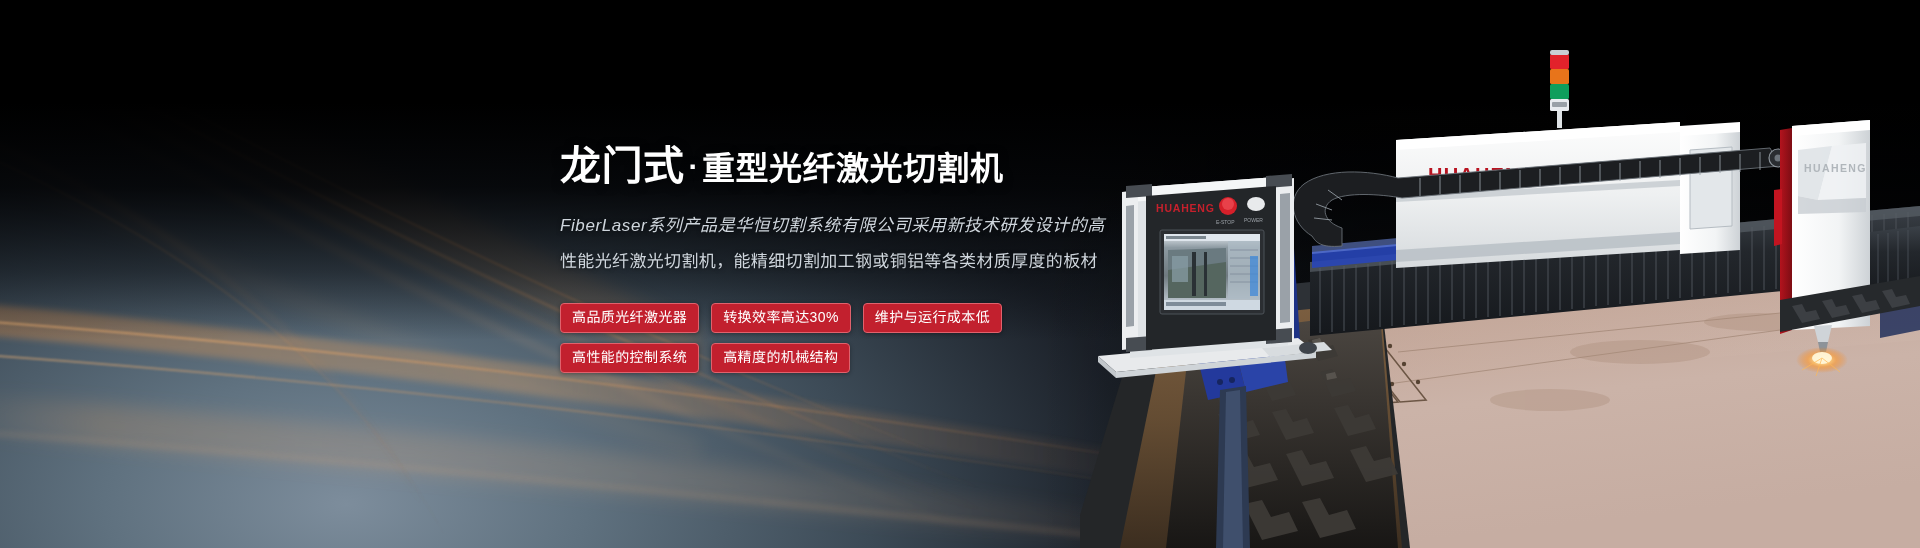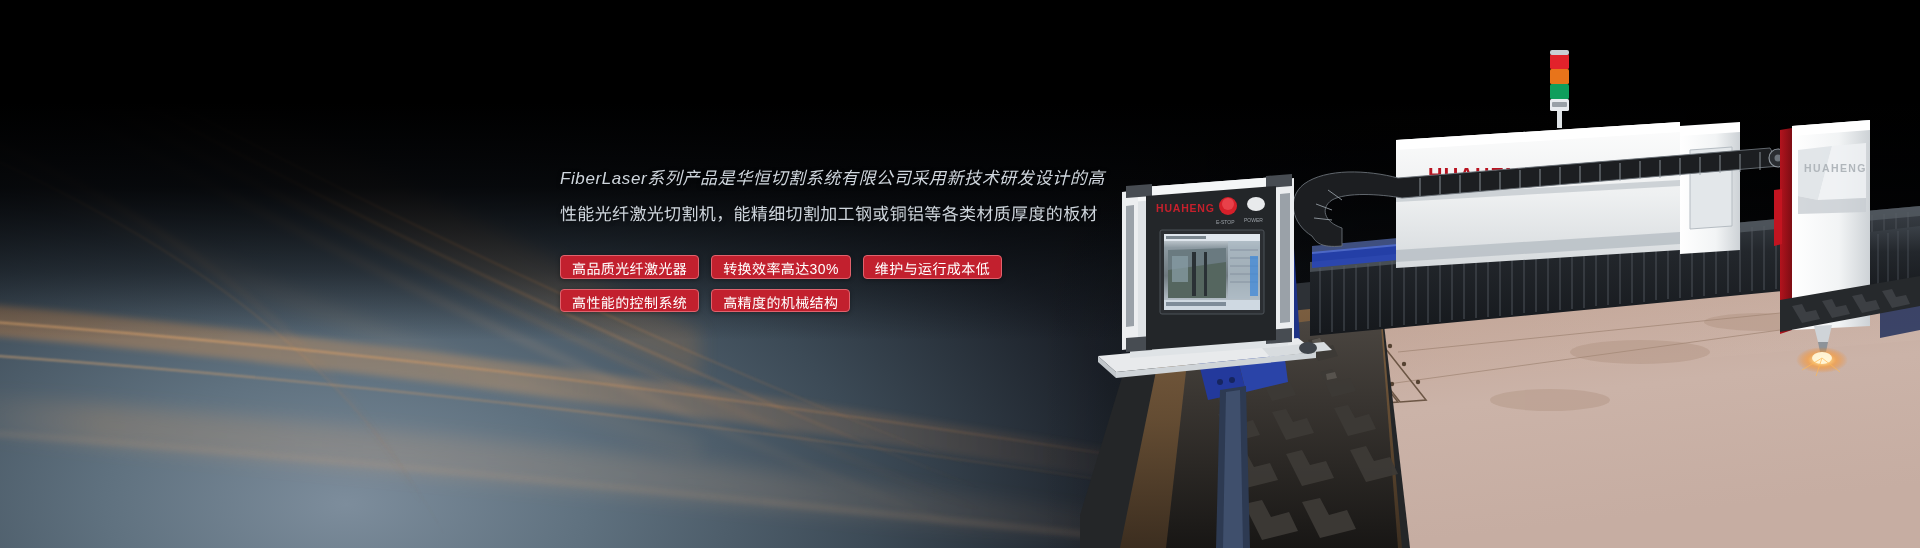--- a/index.html
+++ b/index.html
@@ -74,21 +74,21 @@
     display:flex; flex-wrap:wrap;
     gap:10px 12px;
     width:470px;
   }
   .tag{
     background:#c2202e;
     border:1px solid #e0626d;
     color:#ffffff;
     font-size:14px;
     letter-spacing:.4px;
-    padding:6px 11px 0;
+    padding:6px 11px 7px;
     border-radius:4px;
     line-height:1.1;
     white-space:nowrap;
     cursor:pointer;
     box-shadow:0 1px 4px rgba(0,0,0,.35);
   }
 
   
   .machine{
     position:absolute;
@@ -517,20 +517,25 @@
         <path d="M 802,291 l 10,-2 l 4,8 l 10,-2 l 4,9 l -18,4 Z"></path>
       </g>
 
       <path d="M 0,0 L 840,0 L 840,548 L 0,548 Z" fill="url(#plateG2)" opacity="0.0"></path>
       </g>
     </svg>
   </div>
 
   <div class="content">
 
+    <h1 class="title">
+      <span class="t-main">龙门式</span>
+      <span class="t-dot">·</span>
+      <span class="t-sub">重型光纤激光切割机</span>
+    </h1>
 
     <div class="desc">
       <span class="ln brand">FiberLaser系列产品是华恒切割系统有限公司采用新技术研发设计的高</span>
       <span class="ln">性能光纤激光切割机，能精细切割加工钢或铜铝等各类材质厚度的板材</span>
     </div>
 
     <div class="tags">
       <span class="tag">高品质光纤激光器</span>
       <span class="tag">转换效率高达30%</span>
       <span class="tag">维护与运行成本低</span>

